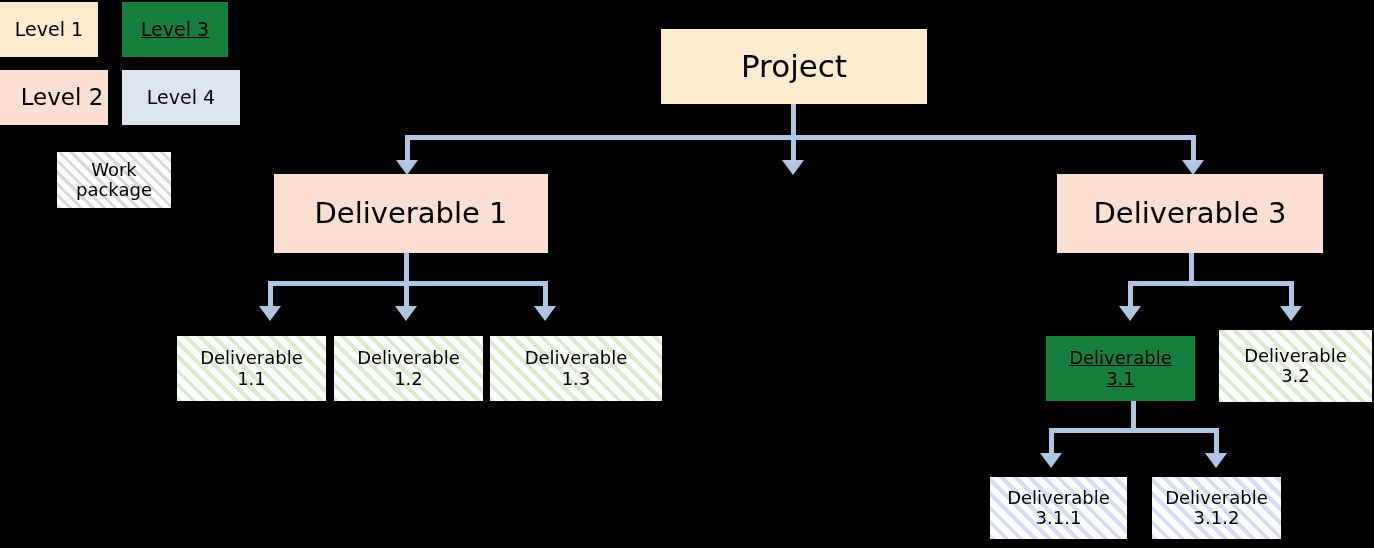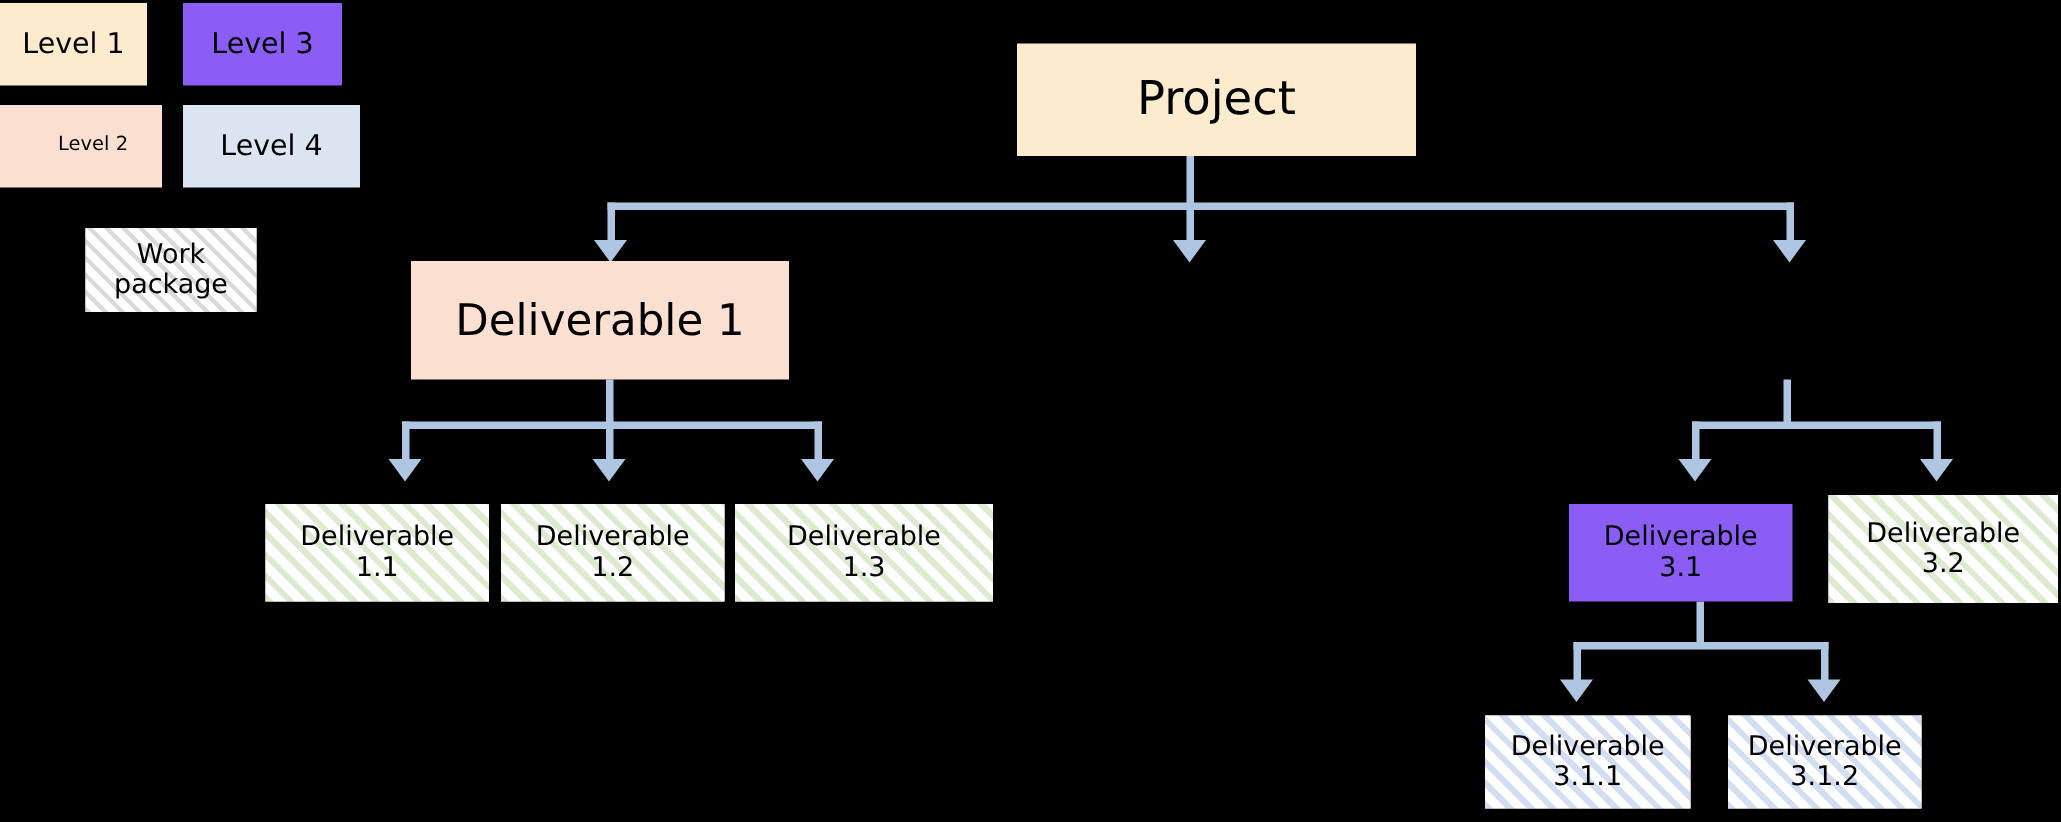--- a/index.html
+++ b/index.html
@@ -24,21 +24,21 @@
     text-align: center;
     color: #000000;
     line-height: 1.12;
     white-space: pre-line;
     background-repeat: repeat;
   }
 
   
   .fill-l1 { background-color: #FCEBCD; }
   .fill-l2 { background-color: #FBE0D2; }
-  .fill-l3 { background-color: #8b5cf6; }
+  .fill-l3 { background-color: #15803d; text-decoration: underline; }
   .fill-l4 { background-color: #DCE4F2; }
 
   
   .hatch-orange {
     background-color: #FFFFFF;
     background-image: repeating-linear-gradient(45deg,
         #F5C9A6 0px, #F5C9A6 4px,
         #FFFFFF 4px, #FFFFFF 10px);
   }
   .hatch-green {
@@ -85,21 +85,21 @@
 
   <div id="legend-layer">
     <div class="node fill-l1" style="left:0px; top:2px; width:98px; height:55px; font-size:19px;">
       <span>Level 1</span>
     </div>
 
     <div class="node fill-l3" style="left:122px; top:2px; width:106px; height:55px; font-size:19px;">
       <span>Level 3</span>
     </div>
 
-    <div class="node fill-l2" style="left:0px; top:70px; width:108px; height:55px; font-size:13px;padding-left:16px;">
+    <div class="node fill-l2" style="left:0px; top:70px; width:108px; height:55px; font-size:23px;padding-left:16px;">
       <span>Level 2</span>
     </div>
 
     <div class="node fill-l4" style="left:122px; top:70px; width:118px; height:55px; font-size:19px;">
       <span>Level 4</span>
     </div>
 
     <div class="node hatch-gray" style="left:57px; top:152px; width:114px; height:56px; font-size:18px;">
       <span>Work
 package</span>
@@ -141,29 +141,32 @@
 
   <div class="conn conn-v" style="left:1131px; top:401px; height:31px;"></div>
   <div class="conn conn-h" style="left:1049px; top:428px; width:170px;"></div>
 
   <div class="conn conn-v" style="left:1049px; top:428px; height:28px;"></div>
   <div class="arrowhead" style="left:1040px; top:453px;"></div>
 
   <div class="conn conn-v" style="left:1214px; top:428px; height:28px;"></div>
   <div class="arrowhead" style="left:1205px; top:453px;"></div>
 
-  <div class="node fill-l1" style="left:678px; top:29px; width:266px; height:75px; font-size:31px;">
+  <div class="node fill-l1" style="left:661px; top:29px; width:266px; height:75px; font-size:31px;">
     <span>Project</span>
   </div>
 
-  <div class="node fill-l2" style="left:274px; top:174px; width:252px; height:79px; font-size:29px;">
+  <div class="node fill-l2" style="left:274px; top:174px; width:274px; height:79px; font-size:29px;">
     <span>Deliverable 1</span>
   </div>
 
 
+  <div class="node fill-l2" style="left:1057px; top:174px; width:266px; height:79px; font-size:29px;">
+    <span>Deliverable 3</span>
+  </div>
 
   <div class="node hatch-green" style="left:177px; top:336px; width:149px; height:65px; font-size:18px;">
     <span>Deliverable
 1.1</span>
   </div>
 
   <div class="node hatch-green" style="left:334px; top:336px; width:149px; height:65px; font-size:18px;">
     <span>Deliverable
 1.2</span>
   </div>

